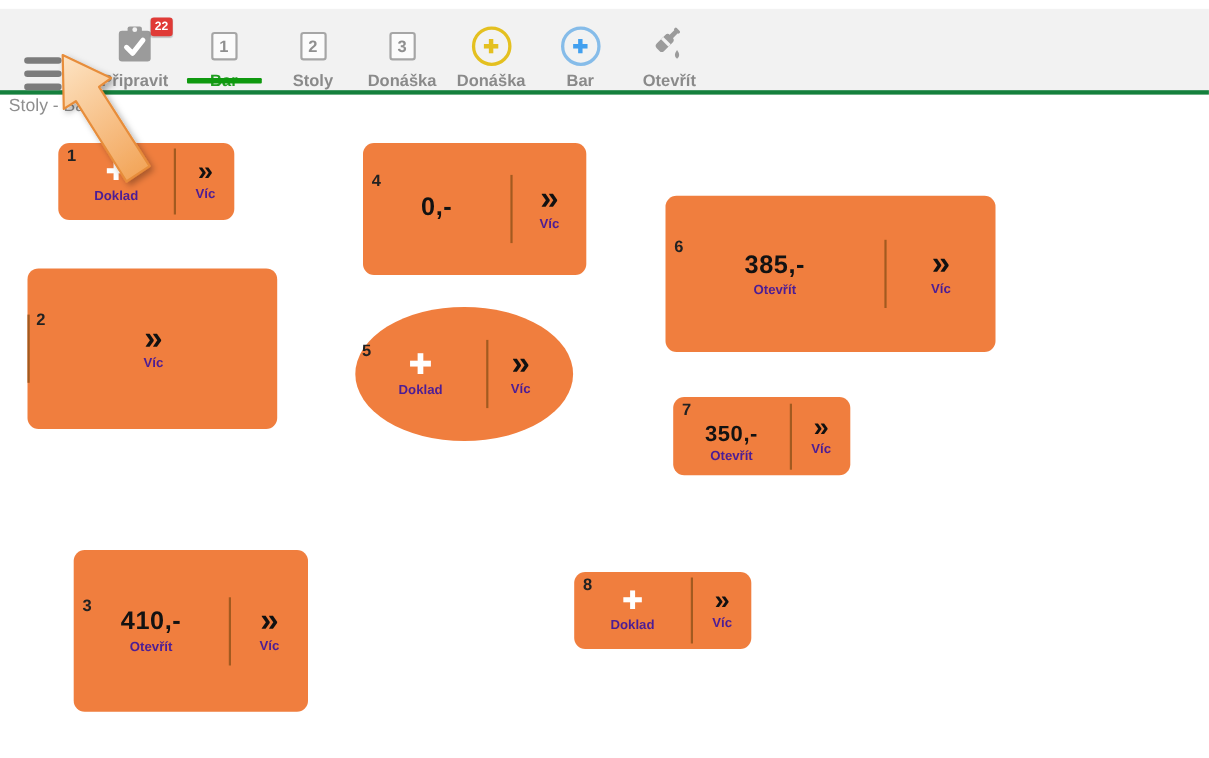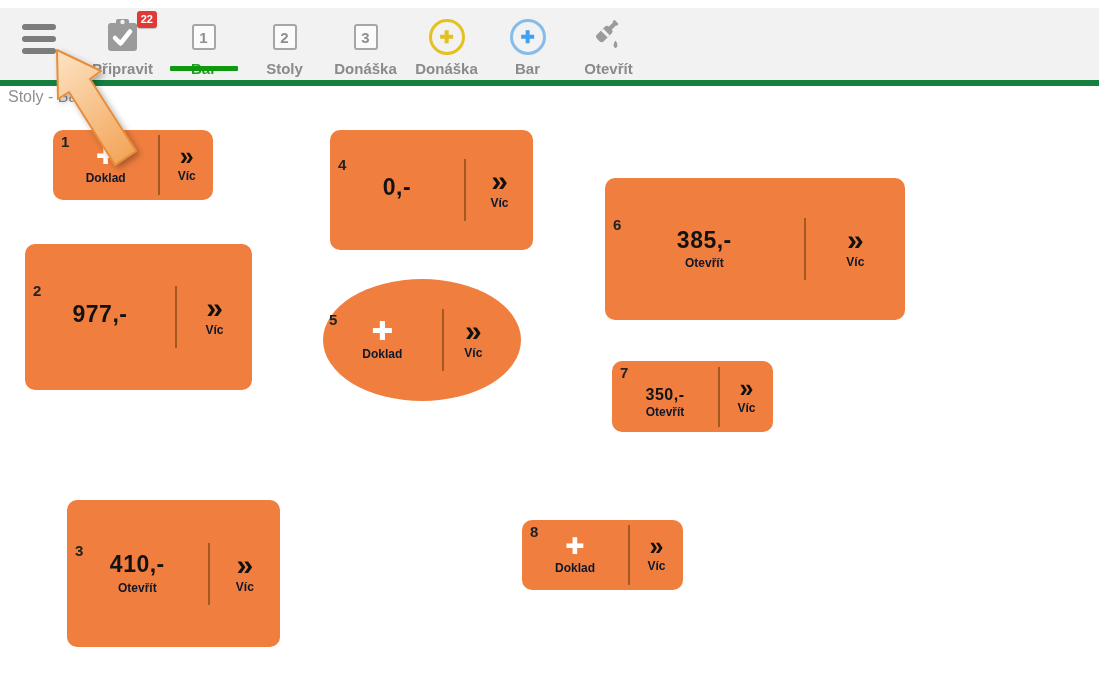--- a/index.html
+++ b/index.html
@@ -5,22 +5,22 @@
   html,body{margin:0;padding:0;}
   body{
     width:1099px;height:689px;position:relative;overflow:hidden;
     background:#ffffff;
     font-family:"Liberation Sans", sans-serif;
     -webkit-font-smoothing:antialiased;
   }
   
   .toolbar{
     position:absolute;top:8px;left:0;right:0;height:78px;
-    background:#f2f2f2;border-bottom:6px solid #15803d;
-    display:flex;align-items:flex-start;padding-left:20px;box-sizing:border-box;
+    background:#f2f2f2;border-bottom:4px solid #15803d;
+    display:flex;align-items:flex-end;padding-left:20px;box-sizing:border-box;
   }
   .hamburger{
     background:none;border:none;cursor:pointer;
     width:36px;margin:16px 24px 0 2px;padding:0;height:30px;
     display:flex;flex-direction:column;justify-content:space-between;
   }
   .hamburger .bar{display:block;width:34px;height:6px;border-radius:3px;background:#7c7c7c;}
   .tb-items{display:flex;}
   .tb-item{
     position:relative;width:81px;display:flex;flex-direction:column;
@@ -64,22 +64,22 @@
   }
   .card.ellipse{border-radius:50%;}
   .tnum{
     position:absolute;left:8px;font-size:15px;font-weight:bold;color:#222;z-index:3;
   }
   .zone{display:flex;flex-direction:column;align-items:center;justify-content:center;}
   .zone.left{flex:2;}
   .zone.right{flex:1;}
   .divider{width:2px;height:62px;background:#a25a20;}
   .price{font-size:23px;font-weight:bold;color:#121212;letter-spacing:.5px;line-height:1.1;}
-  .card.small .price{font-size:16px;margin-top:12px;}
-  .sub{font-size:12px;font-weight:600;color:#0f172a;margin-top:4px;line-height:1.1;}
+  .card.small .price{font-size:20px;margin-top:12px;}
+  .sub{font-size:12px;font-weight:600;color:#4c1d95;margin-top:4px;line-height:1.1;}
   .chev{font-size:30px;font-weight:bold;color:#111;line-height:.8;}
   .card.small .chev{font-size:25px;}
   .plus-big{font-size:26px;color:#ffffff;line-height:1;}
   .card.small .plus-big{font-size:23px;}
   
   .arrow-overlay{position:absolute;left:0;top:0;width:1099px;height:689px;z-index:10;pointer-events:none;}
 </style>
 </head>
 <body>
 
@@ -176,24 +176,20 @@
   </div>
   <div class="divider" style="height:60px;"></div>
   <div class="zone right">
     <div class="chev">»</div>
     <div class="sub">Víc</div>
   </div>
 </div>
 
 <div class="card" style="left:25px;top:244px;width:227px;height:146px;">
   <span class="tnum" style="top:38px;">2</span>
-  <div class="zone left">
-    <div class="price">977,-</div>
-    <div class="sub"></div>
-  </div>
   <div class="divider"></div>
   <div class="zone right">
     <div class="chev">»</div>
     <div class="sub">Víc</div>
   </div>
 </div>
 
 <div class="card" style="left:67px;top:500px;width:213px;height:147px;">
   <span class="tnum" style="top:42px;">3</span>
   <div class="zone left">

